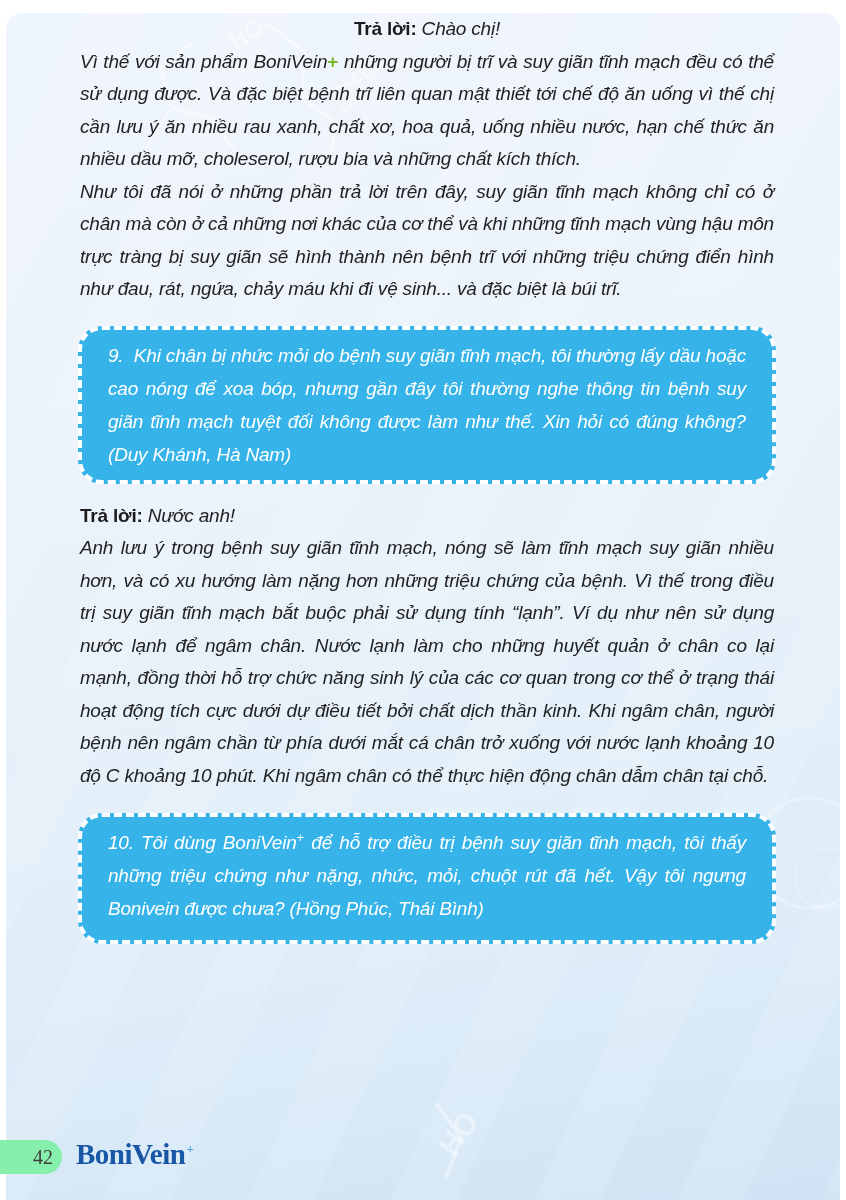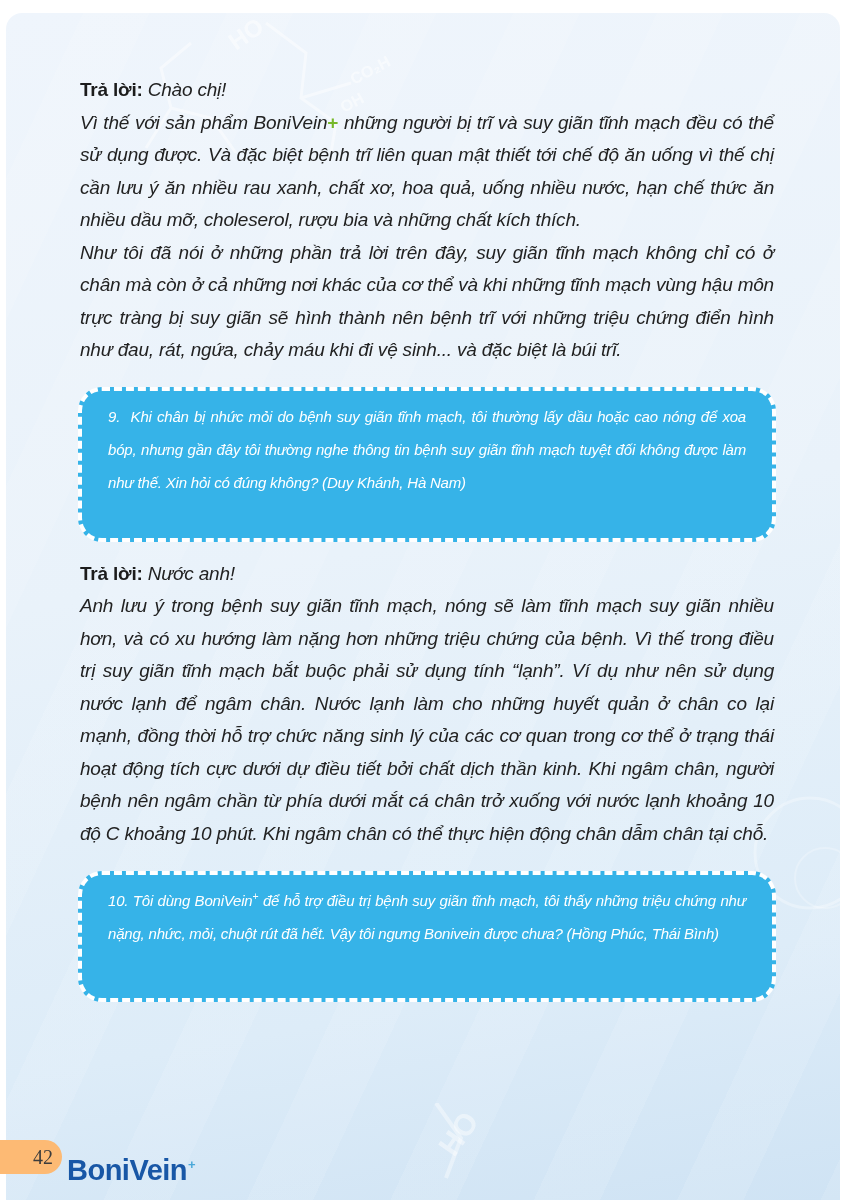--- a/index.html
+++ b/index.html
@@ -29,21 +29,21 @@
   .wm-circles{right:-30px;top:770px;}
   .content{
     position:absolute;
     left:74px;width:694px;top:0;
     color:#222222;
     font-size:19px;
     line-height:32.5px;
     letter-spacing:-0.2px;
   }
   .reply-line{white-space:nowrap;}
-  .first-block{margin-top:61px;}
+  .first-block{text-align:center;}
   .reply-label{font-weight:bold;font-style:normal;color:#1c1c1c;}
   .reply-greeting{font-style:italic;}
   p.body-text{
     margin:0;
     font-style:italic;
     text-align:justify;
   }
   .green-plus{
     color:#76b82a;
     font-style:normal;
@@ -57,51 +57,50 @@
     padding:9px 26px;
     margin-left:-2px;
     margin-right:-2px;
   }
   .qbox-9{margin-top:20px;min-height:155px;}
   .qbox-10{margin-top:21px;min-height:131px;}
   .qbox p{
     margin:0;
     color:#ffffff;
     font-style:italic;
-    font-size:15px;
+    font-size:19px;
     line-height:33px;
     text-align:justify;
   }
   .qbox sup{
     font-size:0.7em;
     font-style:normal;
     line-height:0;
   }
   .answer2-line{margin-top:16px;}
   .footer{position:absolute;left:0;top:1134px;width:846px;height:66px;}
   .page-pill{
     position:absolute;left:0;top:6px;
     width:62px;height:34px;
-    background:#fdba74;
+    background:#86efac;
     border-radius:0 17px 17px 0;
     display:flex;align-items:center;justify-content:flex-end;
     padding-right:9px;box-sizing:border-box;
   }
   .page-number{
     font-family:"Liberation Serif",serif;
     font-size:20px;color:#3c3c3c;
   }
   .brand-logo{
-    position:absolute;left:67px;top:4px;
-    font-family:Liberation Sans, sans-serif;
+    position:absolute;left:76px;top:4px;
+    font-family:Liberation Serif, serif;
     font-weight:bold;
     font-size:29px;
     color:#1857a6;
     letter-spacing:-0.5px;
-    margin-top:16px;
   }
   .brand-logo sup{
     font-size:13px;
     color:#49a8d9;
     vertical-align:super;
     margin-left:1px;
   }
 </style>
 </head>
 <body>

